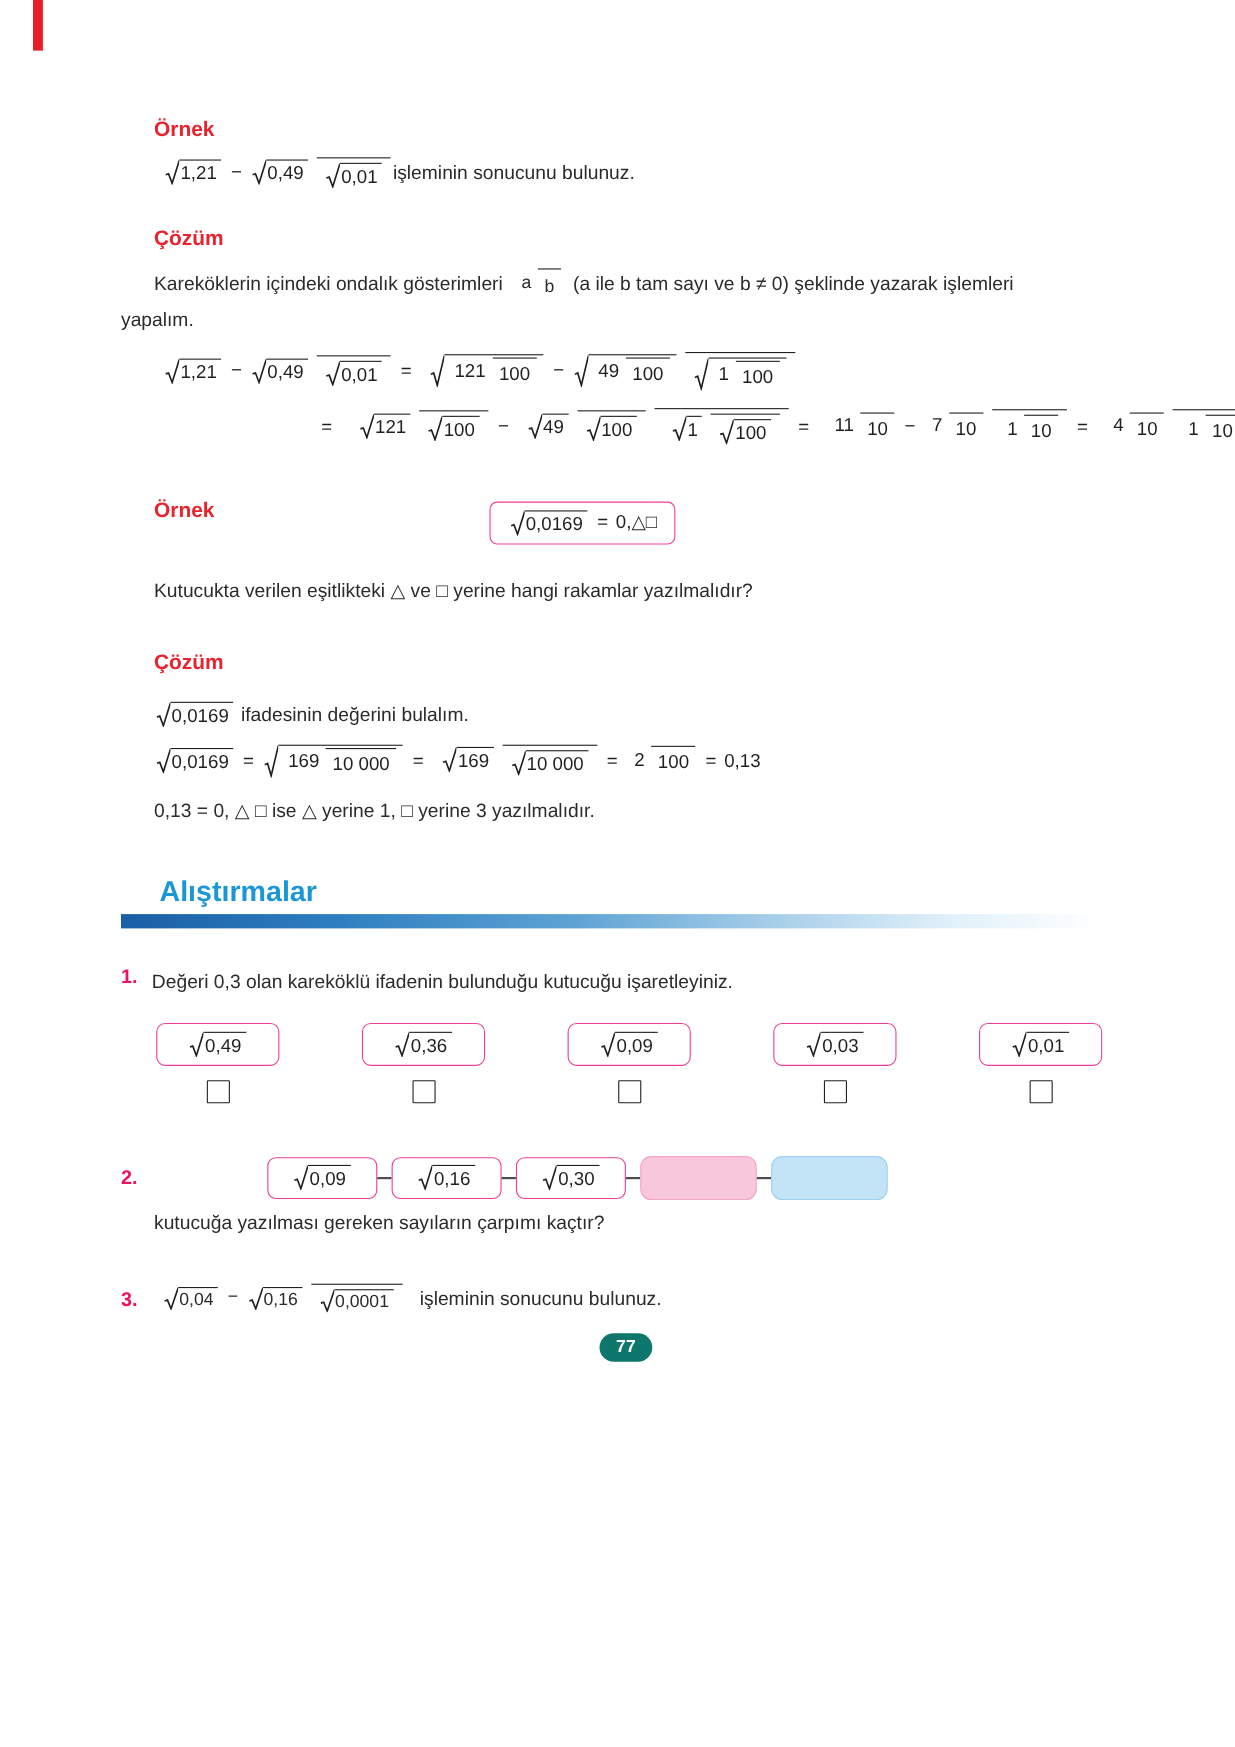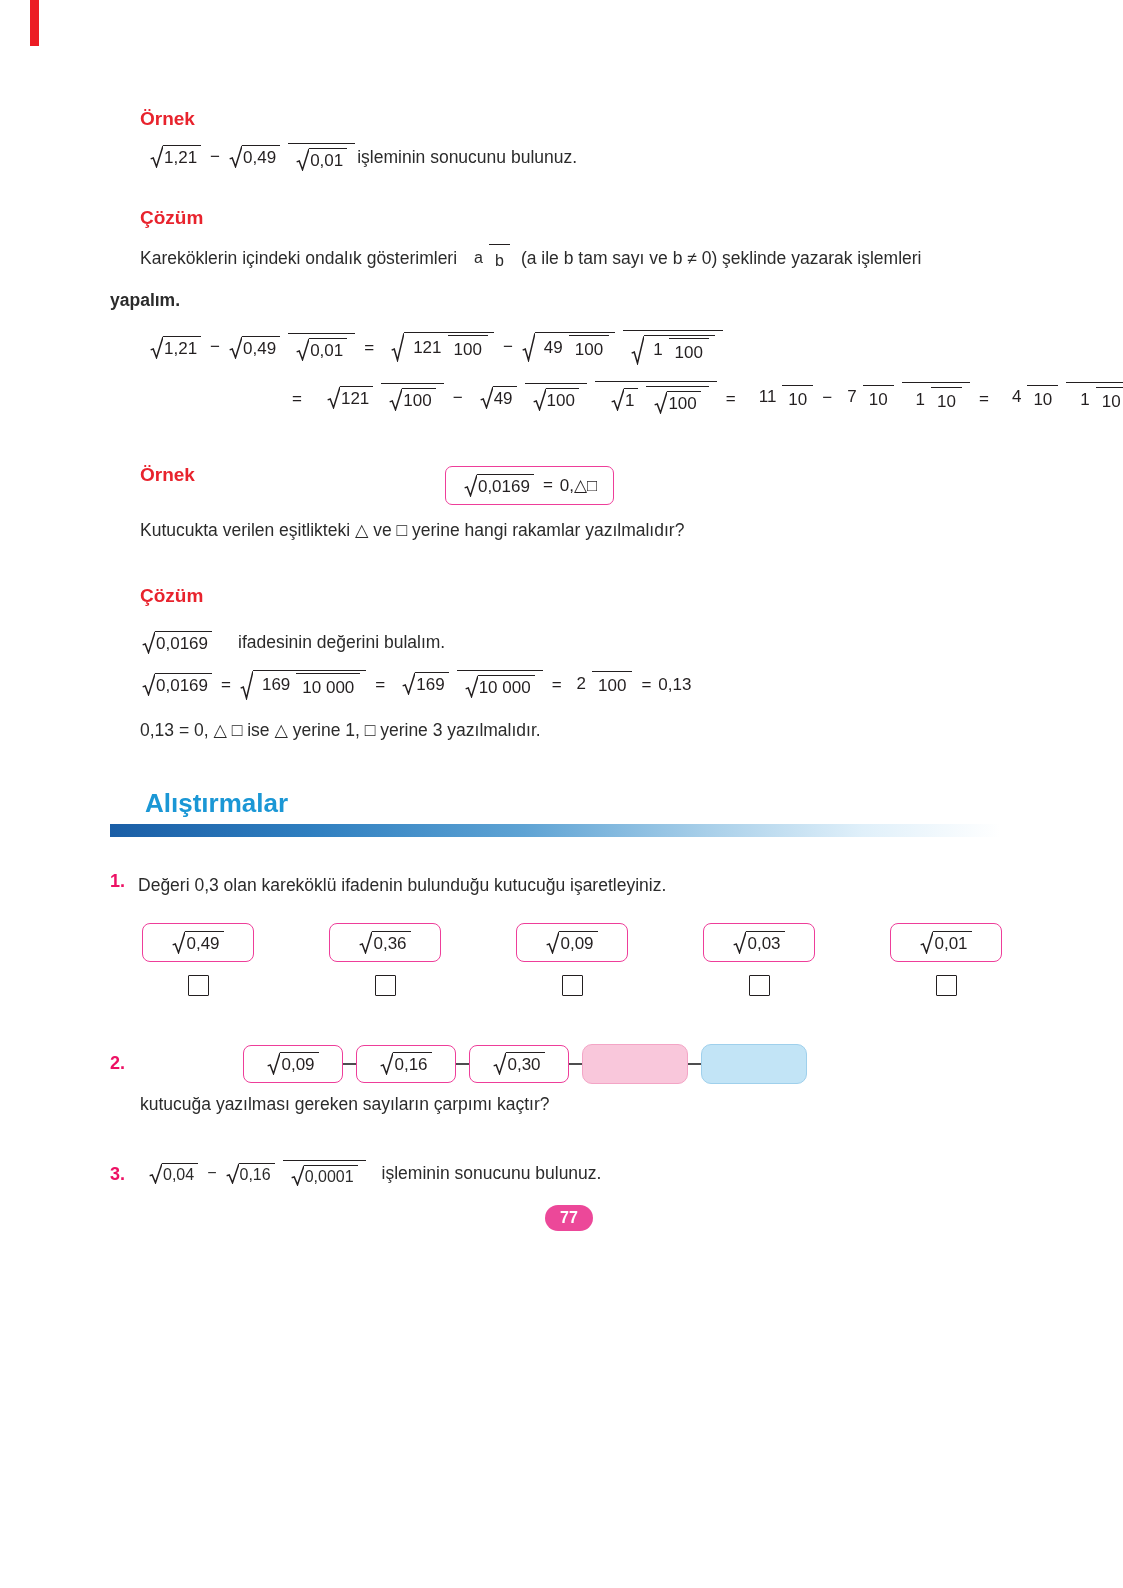--- a/index.html
+++ b/index.html
@@ -49,21 +49,21 @@
   .checkbox{width:21px;height:21px;border:1.9px solid #231f20;border-radius:1px;background:#fff;box-sizing:border-box;}
   .q2row{display:flex;align-items:center;}
   .chain{display:flex;align-items:center;margin-left:118px;}
   .chainbox{min-width:100px;height:38px;}
   .link{width:13px;height:2px;background:#4d4d4f;}
   .fillbox{width:106px;height:40px;border-radius:10px;box-sizing:border-box;}
   .fill-pink{background:#f9c7db;border:1.5px solid #f3a5c6;}
   .fill-blue{background:#c2e4f6;border:1.5px solid #9fd0ec;}
   .q3row{display:flex;align-items:center;gap:14px;}
 
-  .badge{width:48px;margin:16px auto 0;background:#ec4899;border-radius:14px;color:#fff;
+  .badge{width:48px;margin:16px auto 0;background:#0f766e;border-radius:14px;color:#fff;
          font-weight:bold;font-size:16px;text-align:center;padding:4px 0;}
 </style>
 </head>
 <body>
 
 <div class="page">
   <div class="edge-mark"></div>
   <div class="content">
 
     <h2 class="h-red indent30">Örnek</h2>
@@ -91,21 +91,21 @@
     <h2 class="h-red indent30" style="margin-top:34px;">Çözüm</h2>
 
     <div class="introline indent30 text" style="margin-top:14px;">
       <span>Kareköklerin içindeki ondalık gösterimleri</span>
       <span class="frac" style="font-size:16px;">
         <span class="fnum" style="padding:0 6px 2px;">a</span>
         <span class="fden" style="padding:2px 6px 0;">b</span>
       </span>
       <span>(a ile b tam sayı ve b ≠ 0) şeklinde yazarak işlemleri</span>
     </div>
-    <div class="text" style="margin-top:12px;font-weight:bold;">yapalım.</div>
+    <div class="text" style="margin-top:2px;">yapalım.</div>
 
     <div class="mrow indent30" style="margin-top:14px;">
       <span class="frac">
         <span class="fnum">
           <span class="sq"><svg class="rsign" viewBox="0 0 12 24" preserveAspectRatio="none">
                 <polyline points="0.6,14.5 3,13.6 6,22.6 12,0.9" fill="none" stroke="#231f20" stroke-width="1.5" vector-effect="non-scaling-stroke"></polyline>
               </svg><span class="rad">1,21</span></span>
           <span class="op">−</span>
           <span class="sq"><svg class="rsign" viewBox="0 0 12 24" preserveAspectRatio="none">
                 <polyline points="0.6,14.5 3,13.6 6,22.6 12,0.9" fill="none" stroke="#231f20" stroke-width="1.5" vector-effect="non-scaling-stroke"></polyline>
@@ -247,29 +247,29 @@
       <h2 class="h-red">Örnek</h2>
       <div class="eqbox">
         <span class="sq"><svg class="rsign" viewBox="0 0 12 24" preserveAspectRatio="none">
               <polyline points="0.6,14.5 3,13.6 6,22.6 12,0.9" fill="none" stroke="#231f20" stroke-width="1.5" vector-effect="non-scaling-stroke"></polyline>
             </svg><span class="rad">0,0169</span></span>
         <span class="op">=</span>
         <span>0,△□</span>
       </div>
     </div>
 
-    <div class="text indent30" style="margin-top:11px;">Kutucukta verilen eşitlikteki △ ve □ yerine hangi rakamlar yazılmalıdır?</div>
+    <div class="text indent30" style="margin-top:28px;">Kutucukta verilen eşitlikteki △ ve □ yerine hangi rakamlar yazılmalıdır?</div>
 
     <h2 class="h-red indent30" style="margin-top:40px;">Çözüm</h2>
 
     <div class="mrow indent30" style="margin-top:20px;">
       <span class="sq"><svg class="rsign" viewBox="0 0 12 24" preserveAspectRatio="none">
             <polyline points="0.6,14.5 3,13.6 6,22.6 12,0.9" fill="none" stroke="#231f20" stroke-width="1.5" vector-effect="non-scaling-stroke"></polyline>
           </svg><span class="rad">0,0169</span></span>
-      <span class="text" style="margin-left:24px;">ifadesinin değerini bulalım.</span>
+      <span class="text" style="margin-left:5px;">ifadesinin değerini bulalım.</span>
     </div>
 
     <div class="mrow indent30" style="margin-top:12px;">
       <span class="sq"><svg class="rsign" viewBox="0 0 12 24" preserveAspectRatio="none">
             <polyline points="0.6,14.5 3,13.6 6,22.6 12,0.9" fill="none" stroke="#231f20" stroke-width="1.5" vector-effect="non-scaling-stroke"></polyline>
           </svg><span class="rad">0,0169</span></span>
       <span class="op">=</span>
       <span class="sq"><svg class="rsign" viewBox="0 0 12 24" preserveAspectRatio="none">
             <polyline points="0.6,14.5 3,13.6 6,22.6 12,0.9" fill="none" stroke="#231f20" stroke-width="1.5" vector-effect="non-scaling-stroke"></polyline>
           </svg><span class="rad"><span class="frac">

